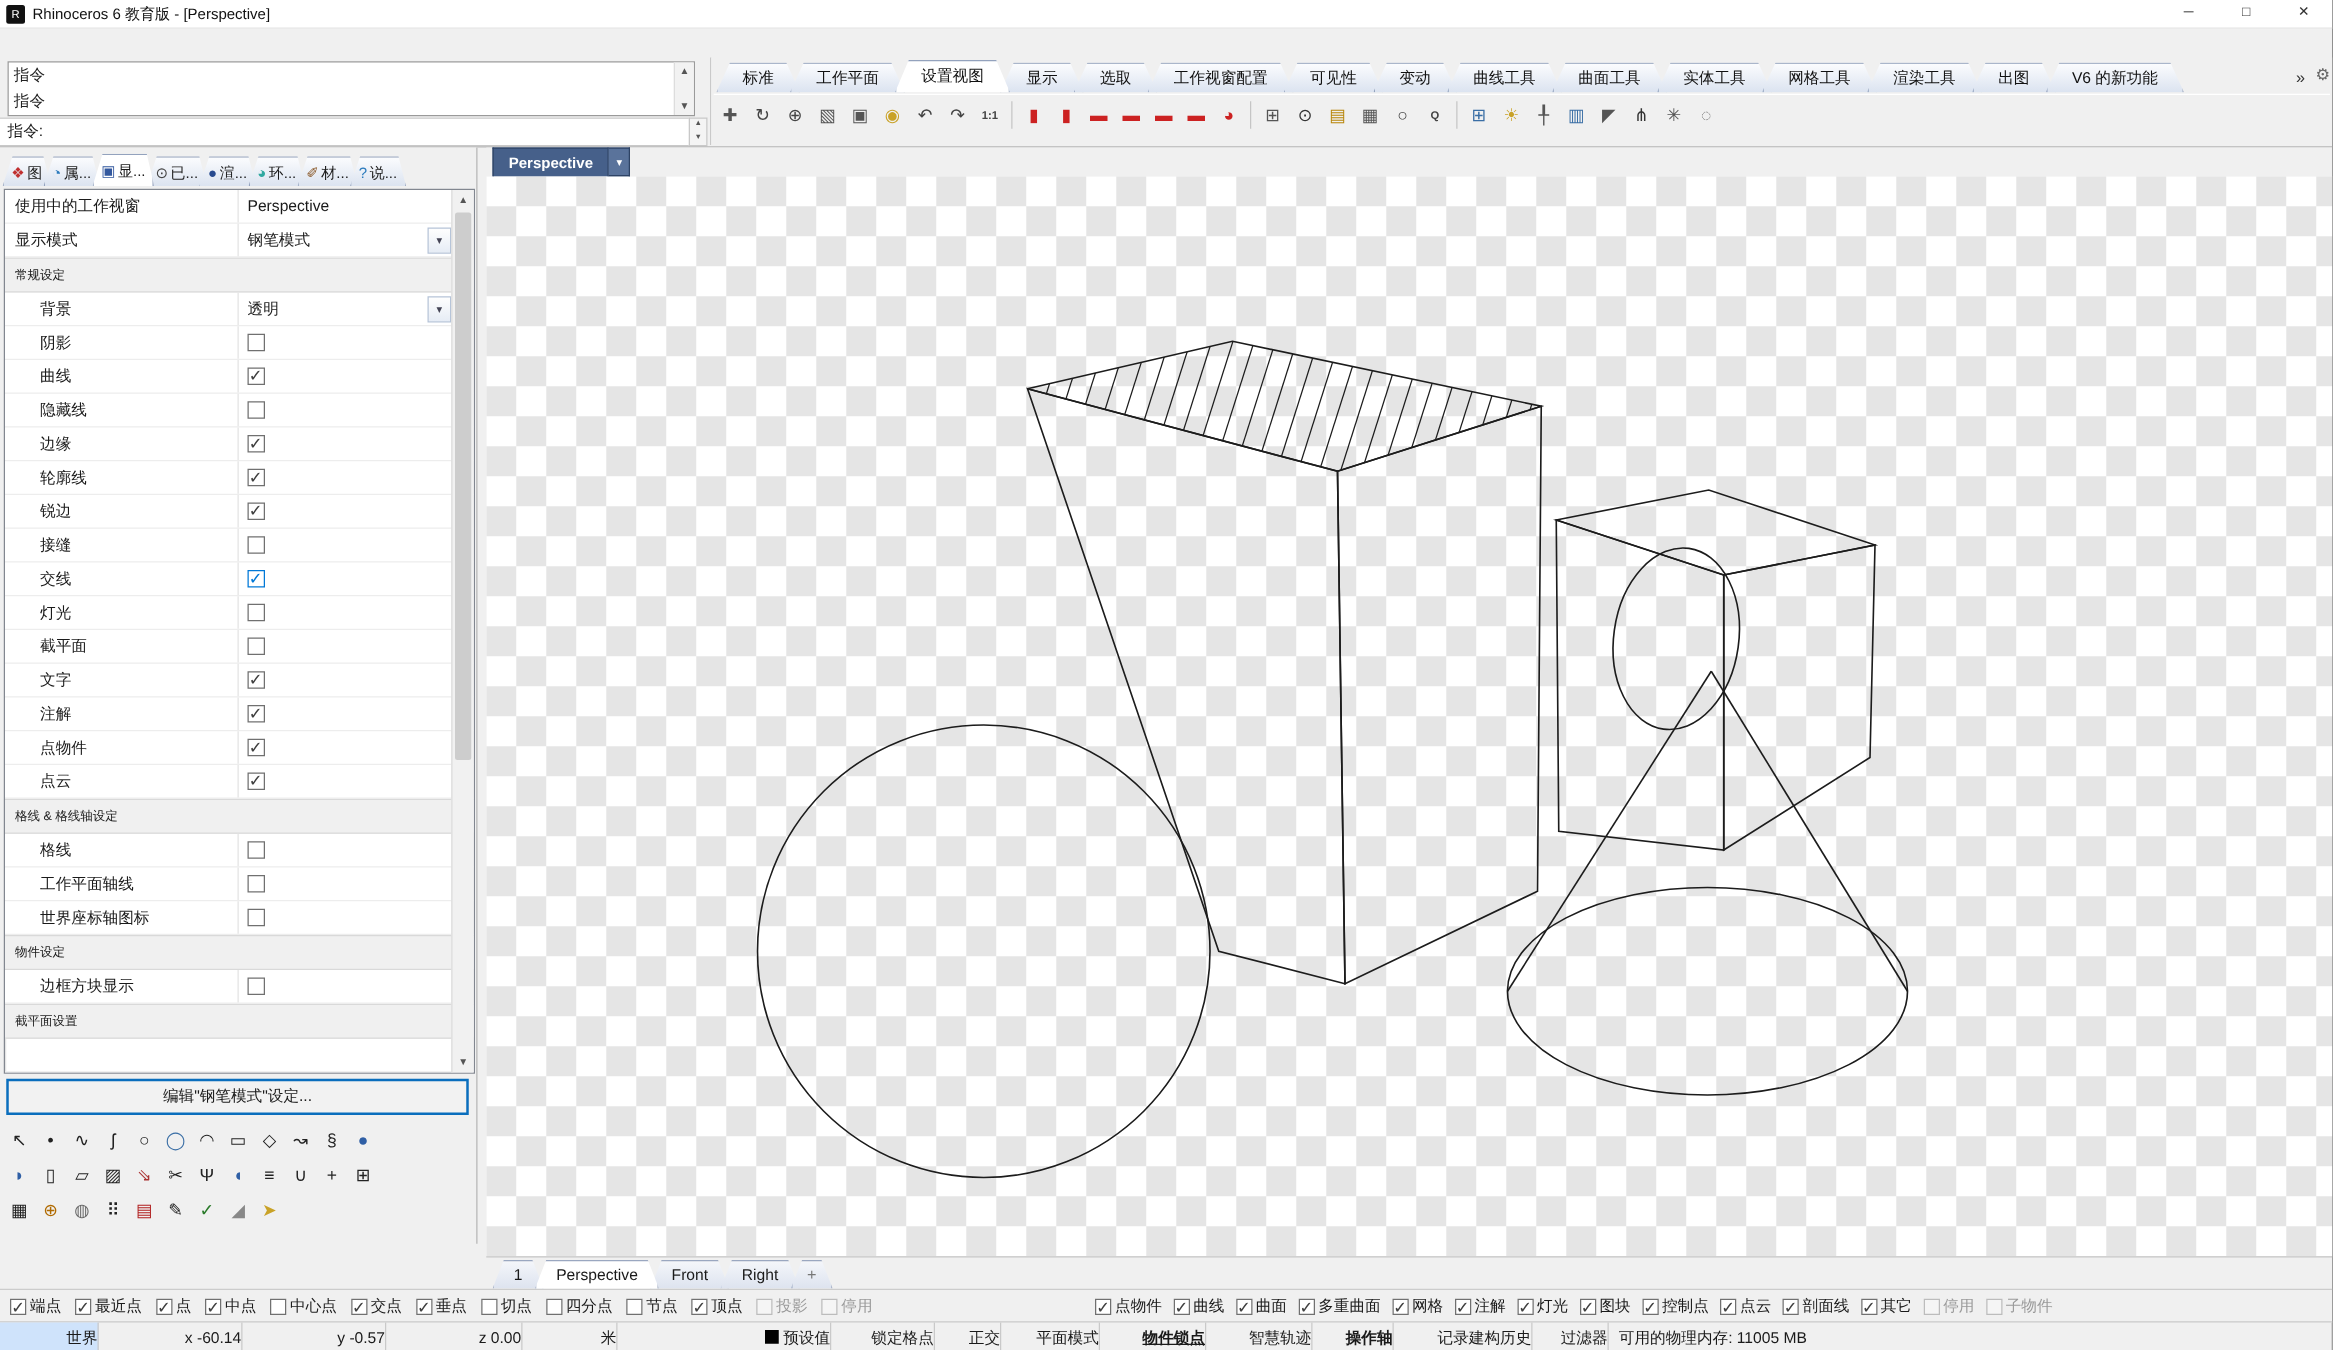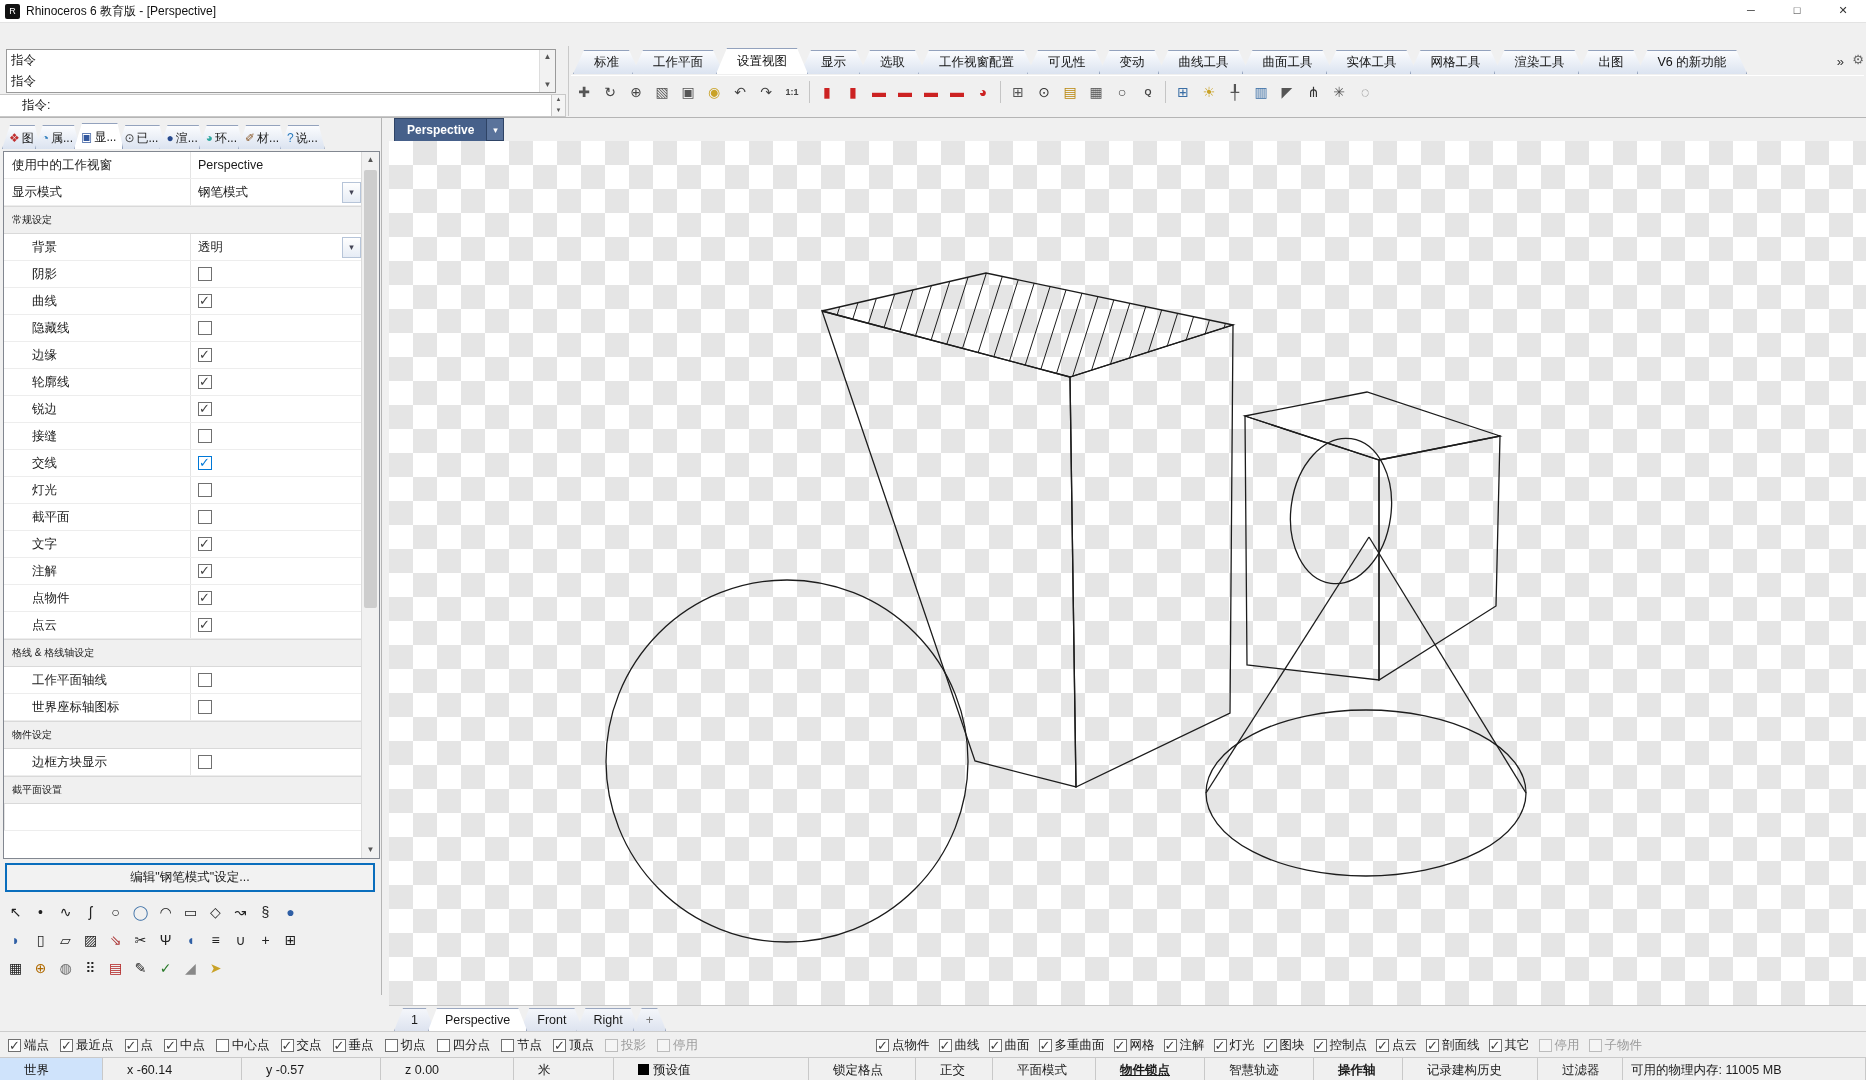--- a/index.html
+++ b/index.html
@@ -15,21 +15,21 @@
   
   .menubar{position:absolute;left:0;top:22px;width:100%;height:24px;background:#f0f0f0;display:flex;align-items:center;border-bottom:1px solid #e6e6e6;}
   .mitem{padding:0 9px;line-height:23px;font-size:12.5px;}
   
   .cmdarea{position:absolute;left:0;top:46px;width:568px;height:70px;background:#f0f0f0;border-right:1px solid #c9c9c9;}
   .cmdhist{position:absolute;left:6px;top:3px;width:548px;height:42px;background:#fff;border:1px solid #9a9a9a;}
   .cmdline{padding:1px 4px;font-size:12.5px;line-height:19px;color:#222;}
   .cmdscroll{position:absolute;right:0;top:0;width:15px;height:100%;background:#f2f2f2;border-left:1px solid #ddd;display:flex;flex-direction:column;justify-content:space-between;}
   .sarr{height:14px;text-align:center;font-size:8px;color:#555;line-height:14px;}
   .cmdprompt{position:absolute;left:0;top:48px;width:552px;height:21px;background:#fff;border-top:1px solid #c8c8c8;border-bottom:1px solid #c8c8c8;}
-  .cmdprompt span{padding:0 22px;line-height:20px;font-size:12.5px;}
+  .cmdprompt span{padding:0 6px;line-height:20px;font-size:12.5px;}
   .cmdspin{position:absolute;right:2px;top:48px;width:13px;height:21px;display:flex;flex-direction:column;border:1px solid #c8c8c8;background:#f4f4f4;}
   .cmdspin div{flex:1;font-size:6px;line-height:9px;text-align:center;color:#555;}
   
   .ribbon{position:absolute;left:569px;top:46px;width:1297px;height:72px;background:#f0f0f0;}
   .rtabs{position:absolute;left:4px;top:2px;right:40px;height:26px;display:flex;align-items:flex-end;}
   .rtab{height:23px;line-height:23px;padding:0 20px;font-size:12.5px;color:#111;
         background:linear-gradient(#fbfcfe,#dbe3f0);border:1px solid #93a2bd;border-bottom:none;
         clip-path:polygon(11px 0,calc(100% - 11px) 0,100% 100%,0 100%);margin-right:-8px;white-space:nowrap;}
   .rtab.act{background:#ffffff;z-index:5;height:25px;line-height:25px;}
   .roverflow{position:absolute;right:22px;top:8px;font-size:13px;color:#333;}
@@ -83,21 +83,21 @@
   .vtab.act{background:#fff;z-index:3;}
   .vtab.plus{color:#777;font-size:13px;padding:0 12px;}
   
   .osnapbar{position:absolute;left:0;top:1031px;width:100%;height:26px;background:#f0f0f0;border-top:1px solid #cccccc;}
   .osnapL{position:absolute;left:8px;top:0;height:100%;display:flex;align-items:center;gap:11px;}
   .osnapR{position:absolute;left:876px;top:0;height:100%;display:flex;align-items:center;gap:9px;}
   .snapitem{display:flex;align-items:center;gap:3px;font-size:12.5px;white-space:nowrap;}
   .snapitem .cb{width:13px;height:13px;}
   .snapitem.dis{color:#9a9a9a;}
   .statusbar{position:absolute;left:0;top:1057px;width:100%;height:23px;background:#f0f0f0;border-top:1px solid #c9c9c9;display:flex;}
-  .scell{border-right:1px solid #c9c9c9;line-height:22px;text-align:center;font-size:12.5px;white-space:nowrap;overflow:hidden;display:flex;align-items:center;justify-content:flex-start;gap:4px;padding-left:24px;}
+  .scell{border-right:1px solid #c9c9c9;line-height:22px;text-align:center;font-size:12.5px;white-space:nowrap;overflow:hidden;display:flex;align-items:center;justify-content:flex-end;gap:4px;}
   .scell.active{background:#cfe3fb;}
   .scell.bold{font-weight:bold;}
   .scell.stretch{flex:1;justify-content:flex-start;padding-left:8px;}
   .swatch{width:11px;height:11px;background:#000;display:inline-block;}
 </style>
 </head>
 <body>
 
 <div id="app">
 
@@ -324,20 +324,26 @@
           </div>
         </div>
         <div class="grow ind">
           <div class="glabel">点云</div>
           <div class="gval">
             <span class="cb on"></span>
           </div>
         </div>
         <div class="gsec">格线 &amp; 格线轴设定</div>
         <div class="grow ind">
+          <div class="glabel">格线</div>
+          <div class="gval">
+            <span class="cb"></span>
+          </div>
+        </div>
+        <div class="grow ind">
           <div class="glabel">工作平面轴线</div>
           <div class="gval">
             <span class="cb"></span>
           </div>
         </div>
         <div class="grow ind">
           <div class="glabel">世界座标轴图标</div>
           <div class="gval">
             <span class="cb"></span>
           </div>

